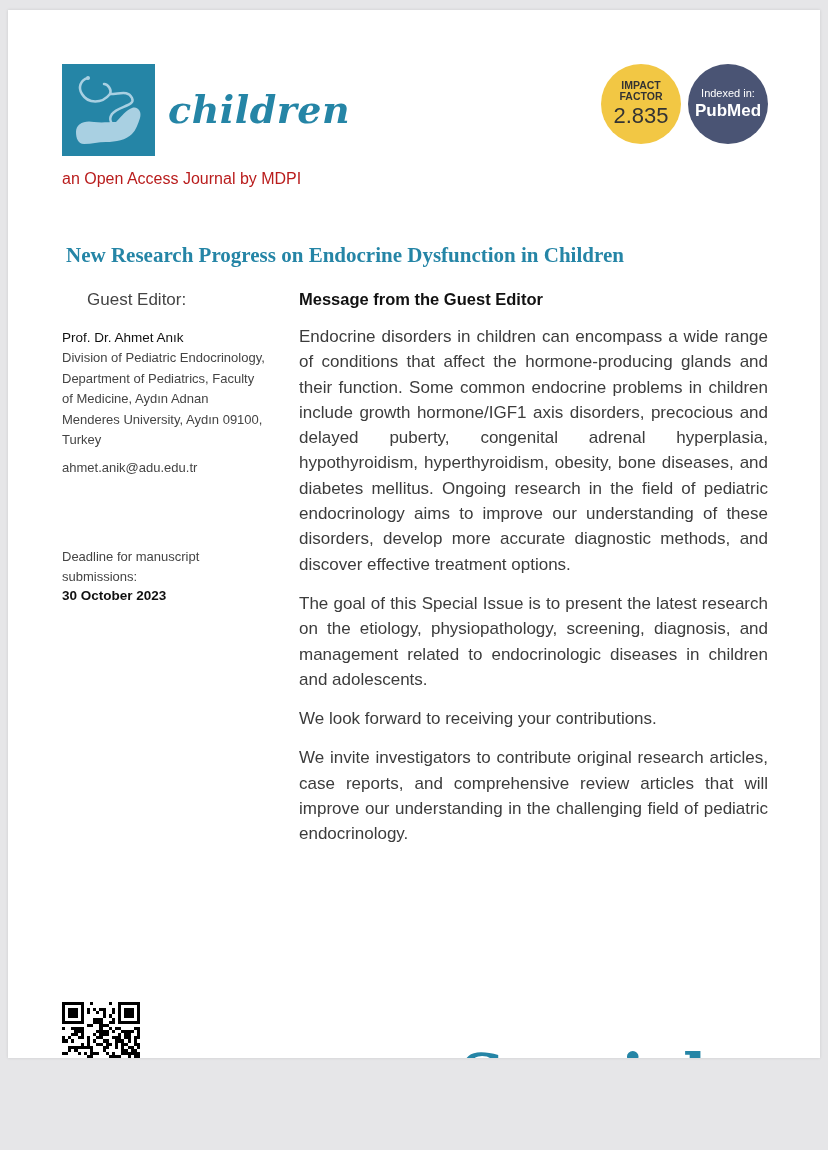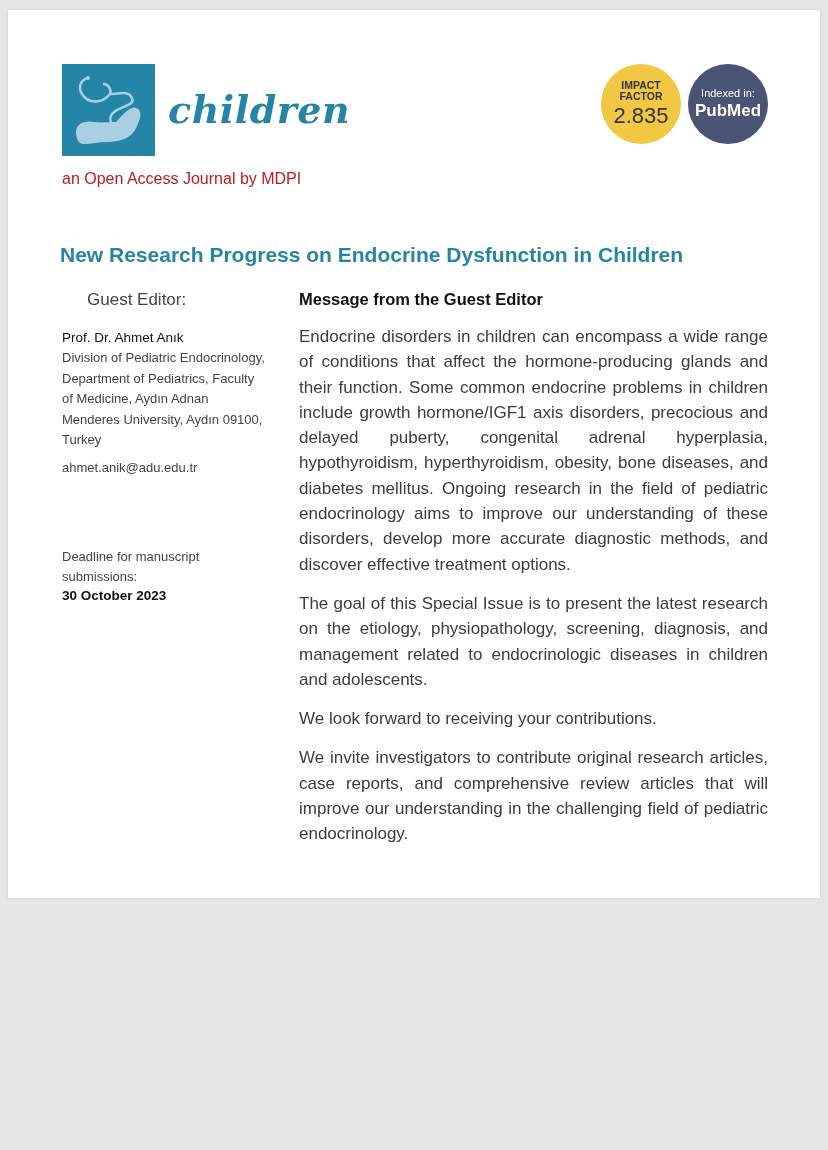--- a/index.html
+++ b/index.html
@@ -3,21 +3,21 @@
 <meta charset="utf-8">
 <style>
   html, body { margin: 0; padding: 0; }
   body {
     width: 828px; height: 1150px; overflow: hidden;
     background: #e6e6e8;
     font-family: "Liberation Sans", sans-serif;
     position: relative;
   }
   .page {
-    position: absolute; left: 8px; top: 10px; width: 812px; height: 888px;
+    position: absolute; left: 8px; top: 10px; width: 812px; height: 1048px;
     background: #ffffff;
     box-shadow: 0 0 3px rgba(0,0,0,0.12);
     overflow: hidden;
   }
   .abs { position: absolute; }
 
   
   .logo-box {
     left: 54px; top: 54px; width: 93px; height: 92px;
     background: #2585a6;
@@ -39,22 +39,22 @@
     text-align: center; line-height: 1.05;
   }
   .badge-if { left: 593px; top: 54px; background: #f2c744; color: #333; }
   .badge-if .small { font-size: 10.5px; font-weight: bold; }
   .badge-if .big { font-size: 22px; font-weight: normal; margin-top: 2px; }
   .badge-pm { left: 680px; top: 54px; background: #4a5474; color: #fff; }
   .badge-pm .small { font-size: 11px; }
   .badge-pm .big { font-size: 17px; font-weight: bold; margin-top: 3px; }
 
   .si-title {
-    left: 52px; top: 233px;
-    font-size: 21px; font-weight: bold; color: #2585a6;
+    left: 58px; top: 233px;
+    font-size: 21px; font-weight: bold; color: #2585a6; font-family: Liberation Serif, serif;
   }
 
   
   .left-col { left: 54px; top: 280px; width: 205px; }
   .ge-label { font-size: 17px; color: #444; margin-left: 25px; }
   .ge-name { margin-top: 20px; font-size: 13.5px; font-weight: normal; color: #111; }
   .ge-affil { margin-top: 3px; font-size: 13px; line-height: 20.5px; color: #444; }
   .ge-email { margin-top: 9px; font-size: 13px; color: #444; }
   .deadline-label { position: absolute; left: 54px; top: 537px; width: 200px; font-size: 13px; line-height: 20px; color: #444; }
   .deadline-date { position: absolute; left: 54px; top: 578px; font-size: 13.5px; font-weight: bold; color: #111; }

